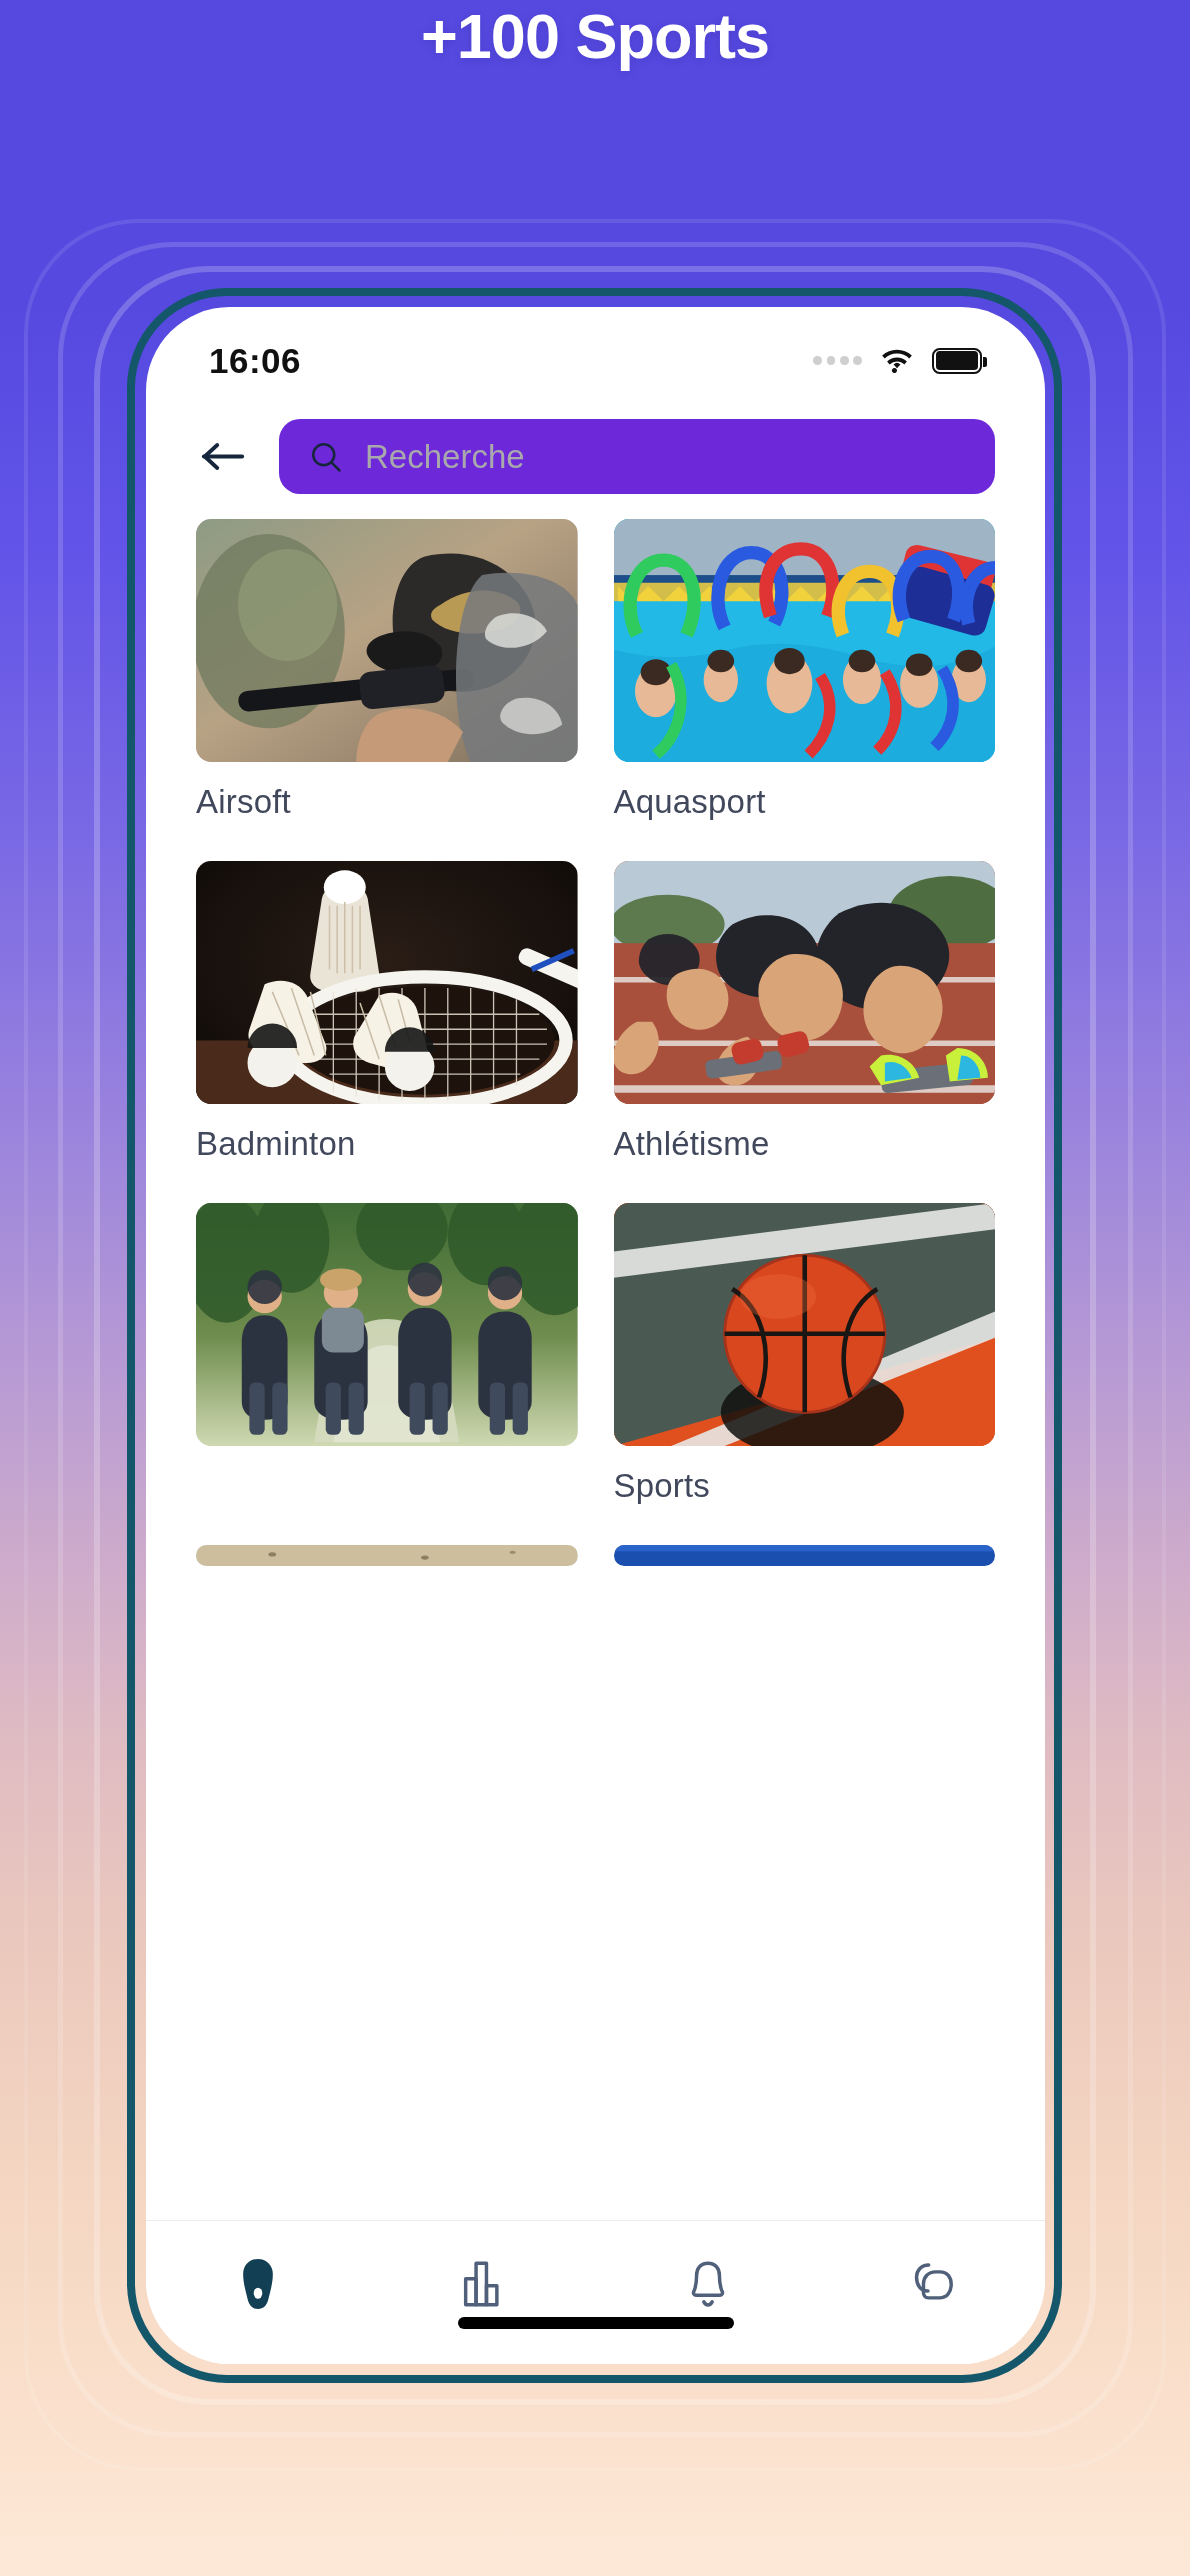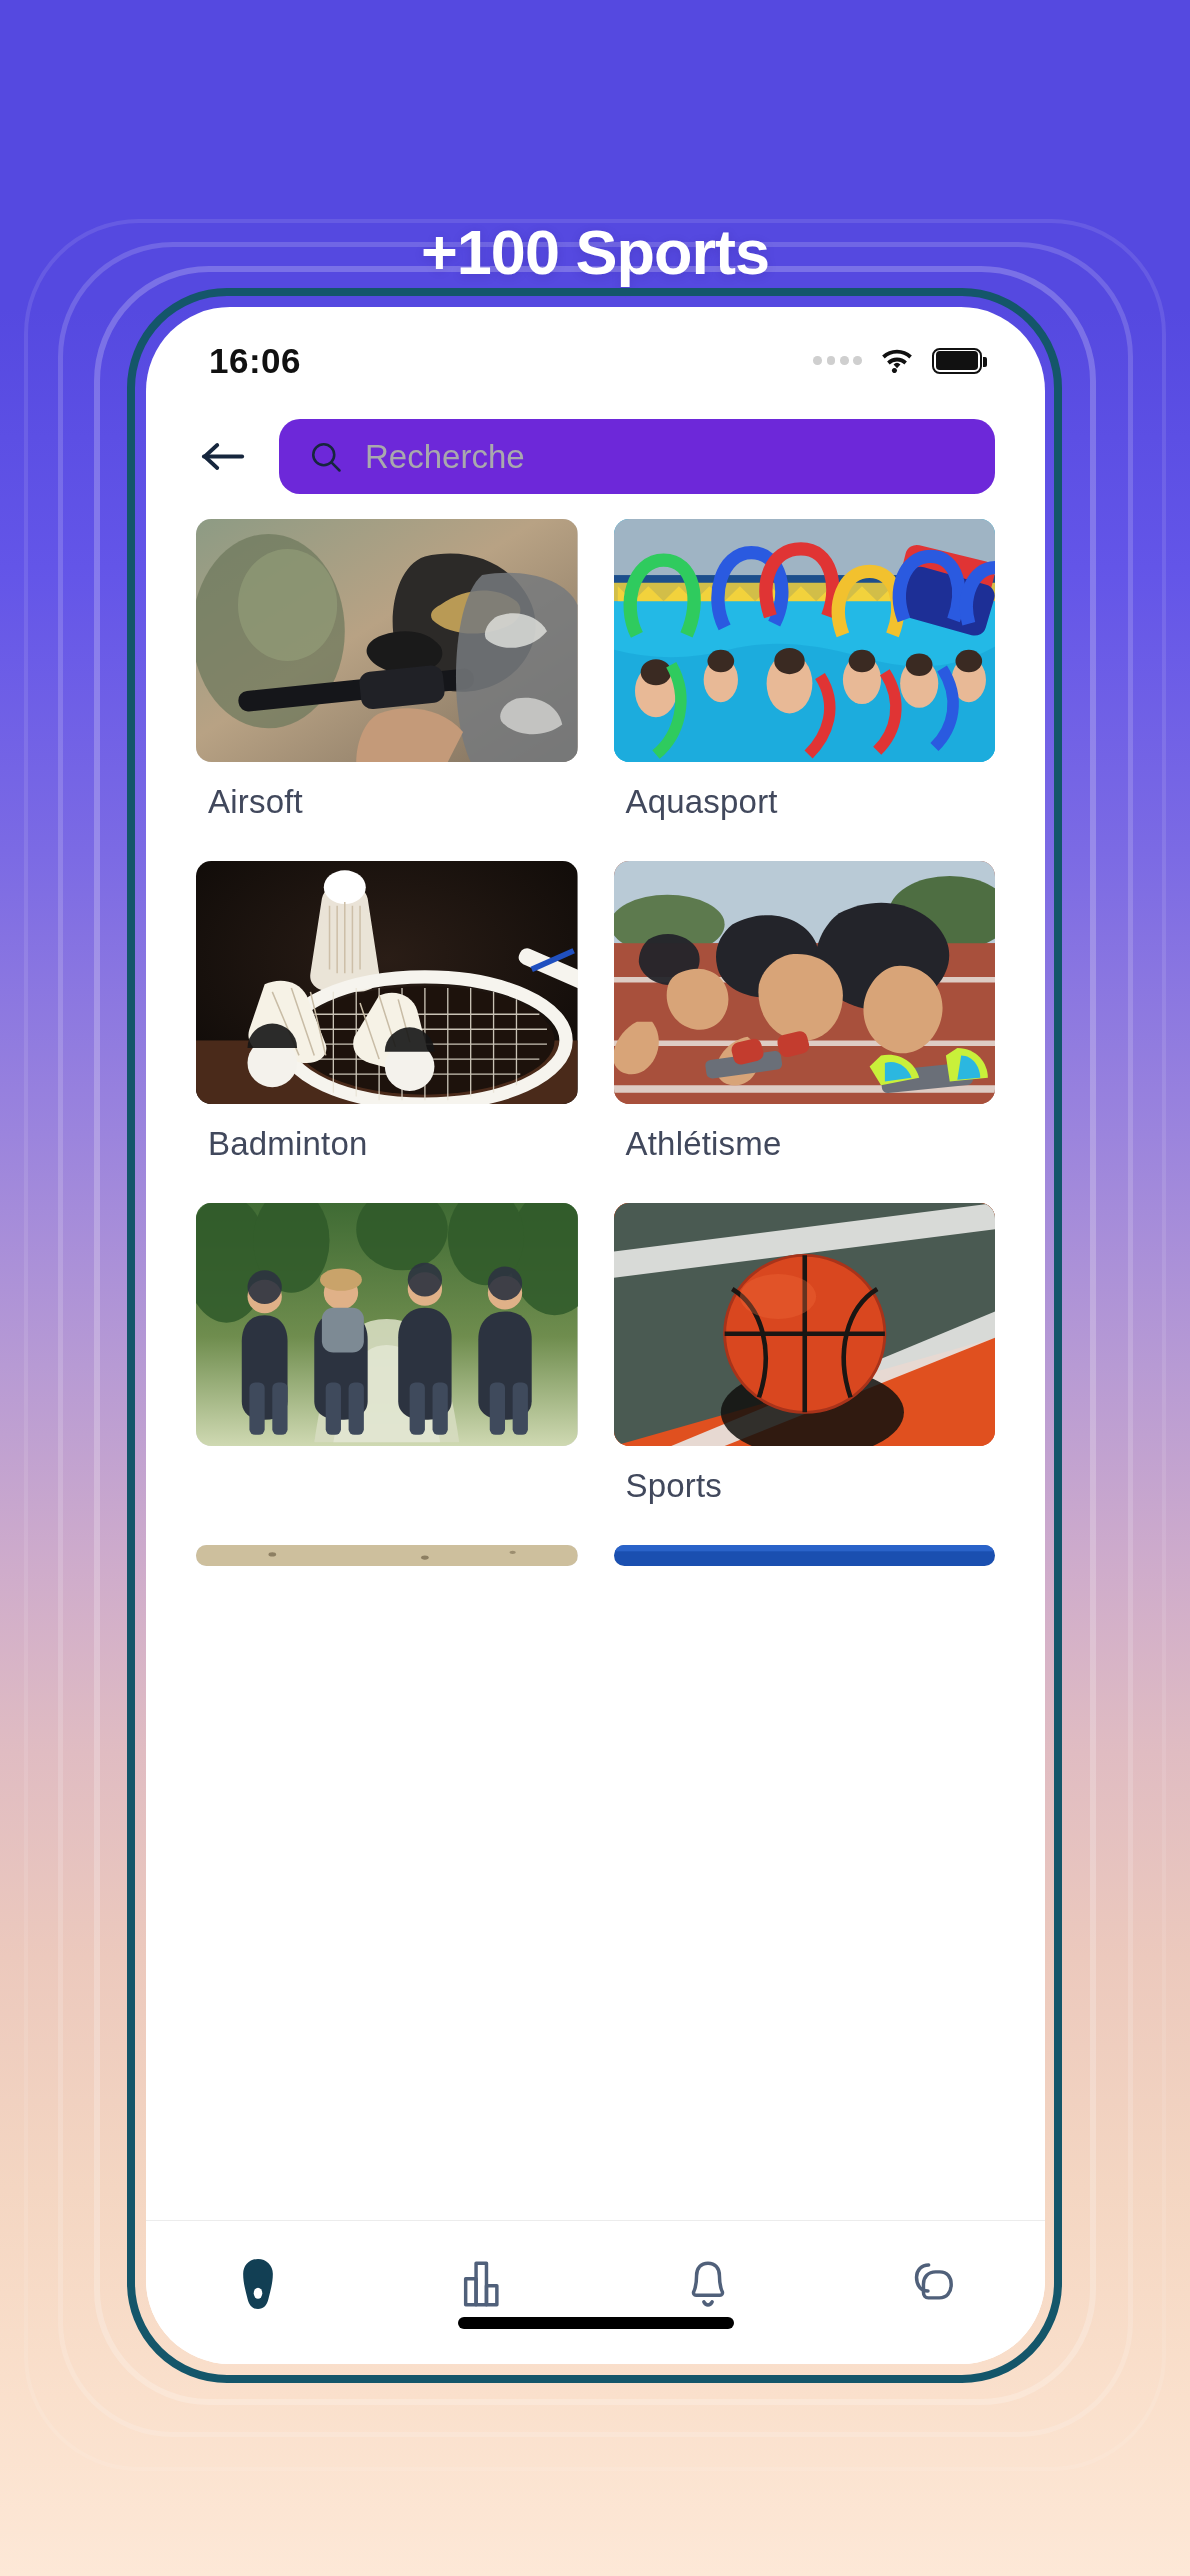--- a/index.html
+++ b/index.html
@@ -11,21 +11,21 @@
        #7b6ae4 33%, #9b84dd 44%, #b79ad4 53%,
        #cfaccb 61%, #e0bcc2 68%, #ecc9bd 76%,
        #f4d6c2 85%, #fae0cc 93%, #fde8d7 100%);
     overflow:hidden;
     position:relative;
   }
 
   
   .headline{
     position:absolute; top:0; left:0; right:0; height:288px;
-    display:flex; align-items:flex-end; justify-content:center;
+    display:flex; align-items:flex-start; justify-content:center;
   }
   .headline-text{
     color:#ffffff; font-size:63px; font-weight:bold;
     letter-spacing:-1px;
     text-shadow:0 1.9px 9.6px rgba(40,20,120,.18);
   }
 
   
   .halo{
     position:absolute; border-radius:115px; pointer-events:none;
@@ -100,21 +100,21 @@
   
   .grid-scroll{ flex:1 1 auto; overflow:hidden; padding:0 50px;}
   .grid{ display:grid; grid-template-columns:1fr 1fr; column-gap:36px; row-gap:0;}
   .card{ margin-bottom:40px;}
   .thumb{
     width:100%; height:243px; border-radius:15.3px; overflow:hidden;
     position:relative; background:#ddd;
   }
   .thumb svg{ width:100%; height:100%; display:block;}
   .card-label{
-    margin-top:21px; font-size:33px; color:#41485c; letter-spacing:0.2px;margin-left:12px;
+    margin-top:21px; font-size:33px; color:#41485c; letter-spacing:0.2px;
   }
 
   
   .tabbar{
     flex:0 0 144px; height:144px; background:#fff;
     display:flex; align-items:center; justify-content:space-around;
     border-top:1px solid #ececec;
     padding-bottom:17px;
   }
   .tab{ width:115px; display:flex; align-items:center; justify-content:center;}

